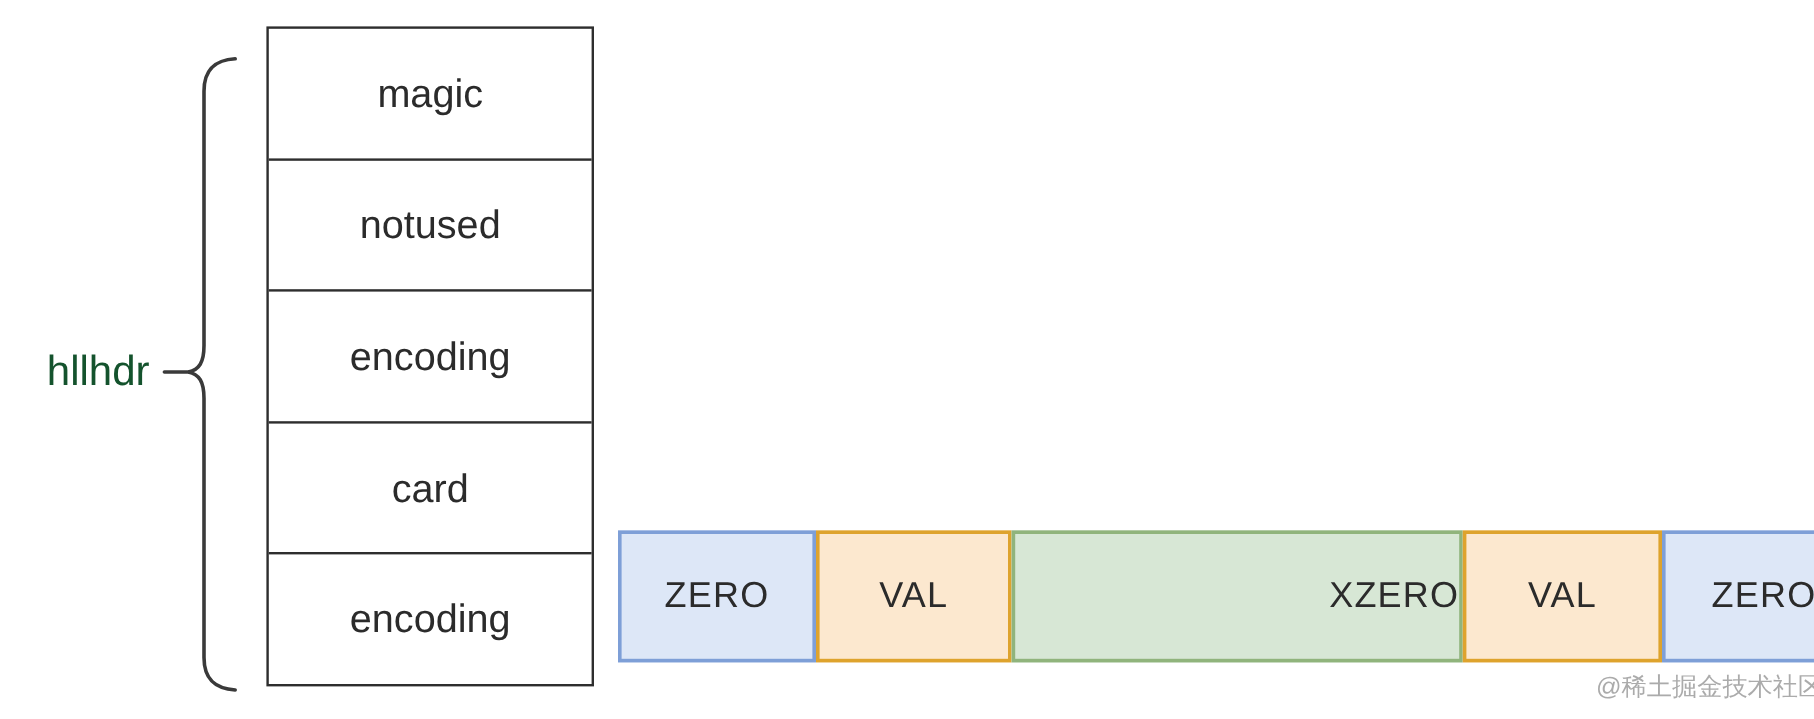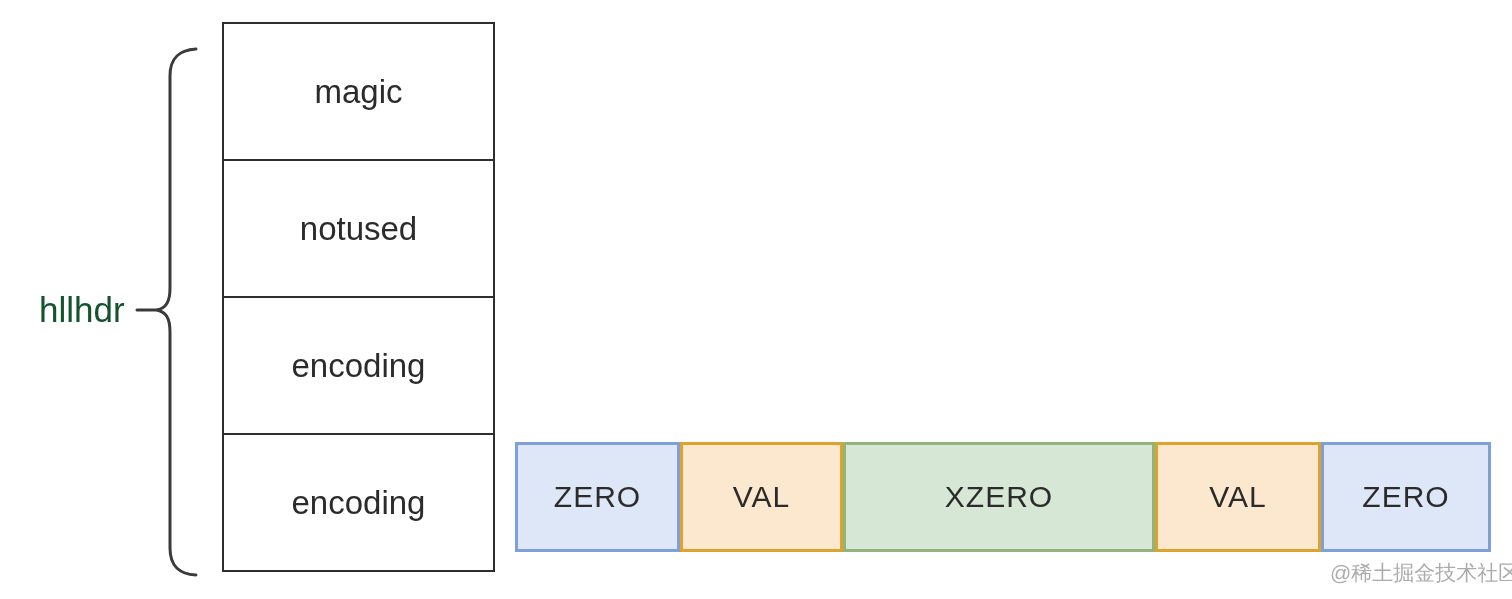--- a/index.html
+++ b/index.html
@@ -120,32 +120,35 @@
     <div class="stack-row">
       <span>magic</span>
     </div>
     <div class="stack-row">
       <span>notused</span>
     </div>
     <div class="stack-row">
       <span>encoding</span>
     </div>
     <div class="stack-row">
+      <span>card</span>
+    </div>
+    <div class="stack-row">
       <span>encoding</span>
     </div>
   </div>
 
   <div class="reg-row">
     <div class="reg-cell" style="background: rgb(221, 231, 247); border-color: rgb(126, 159, 215); width: 165px;">
       <span>ZERO</span>
     </div>
     <div class="reg-cell" style="background: rgb(252, 232, 207); border-color: rgb(222, 163, 45); width: 163px;">
       <span>VAL</span>
     </div>
-    <div class="reg-cell" style="background: rgb(215, 231, 213); border-color: rgb(144, 180, 124); width: 312px;">
+    <div class="reg-cell" style="background: rgb(215, 231, 213); border-color: rgb(144, 180, 124); width: 376px; justify-content: flex-end;">
       <span>XZERO</span>
     </div>
     <div class="reg-cell" style="background: rgb(252, 232, 207); border-color: rgb(222, 163, 45); width: 166px;">
       <span>VAL</span>
     </div>
     <div class="reg-cell" style="background: rgb(221, 231, 247); border-color: rgb(126, 159, 215); width: 170px;">
       <span>ZERO</span>
     </div>
   </div>
 

